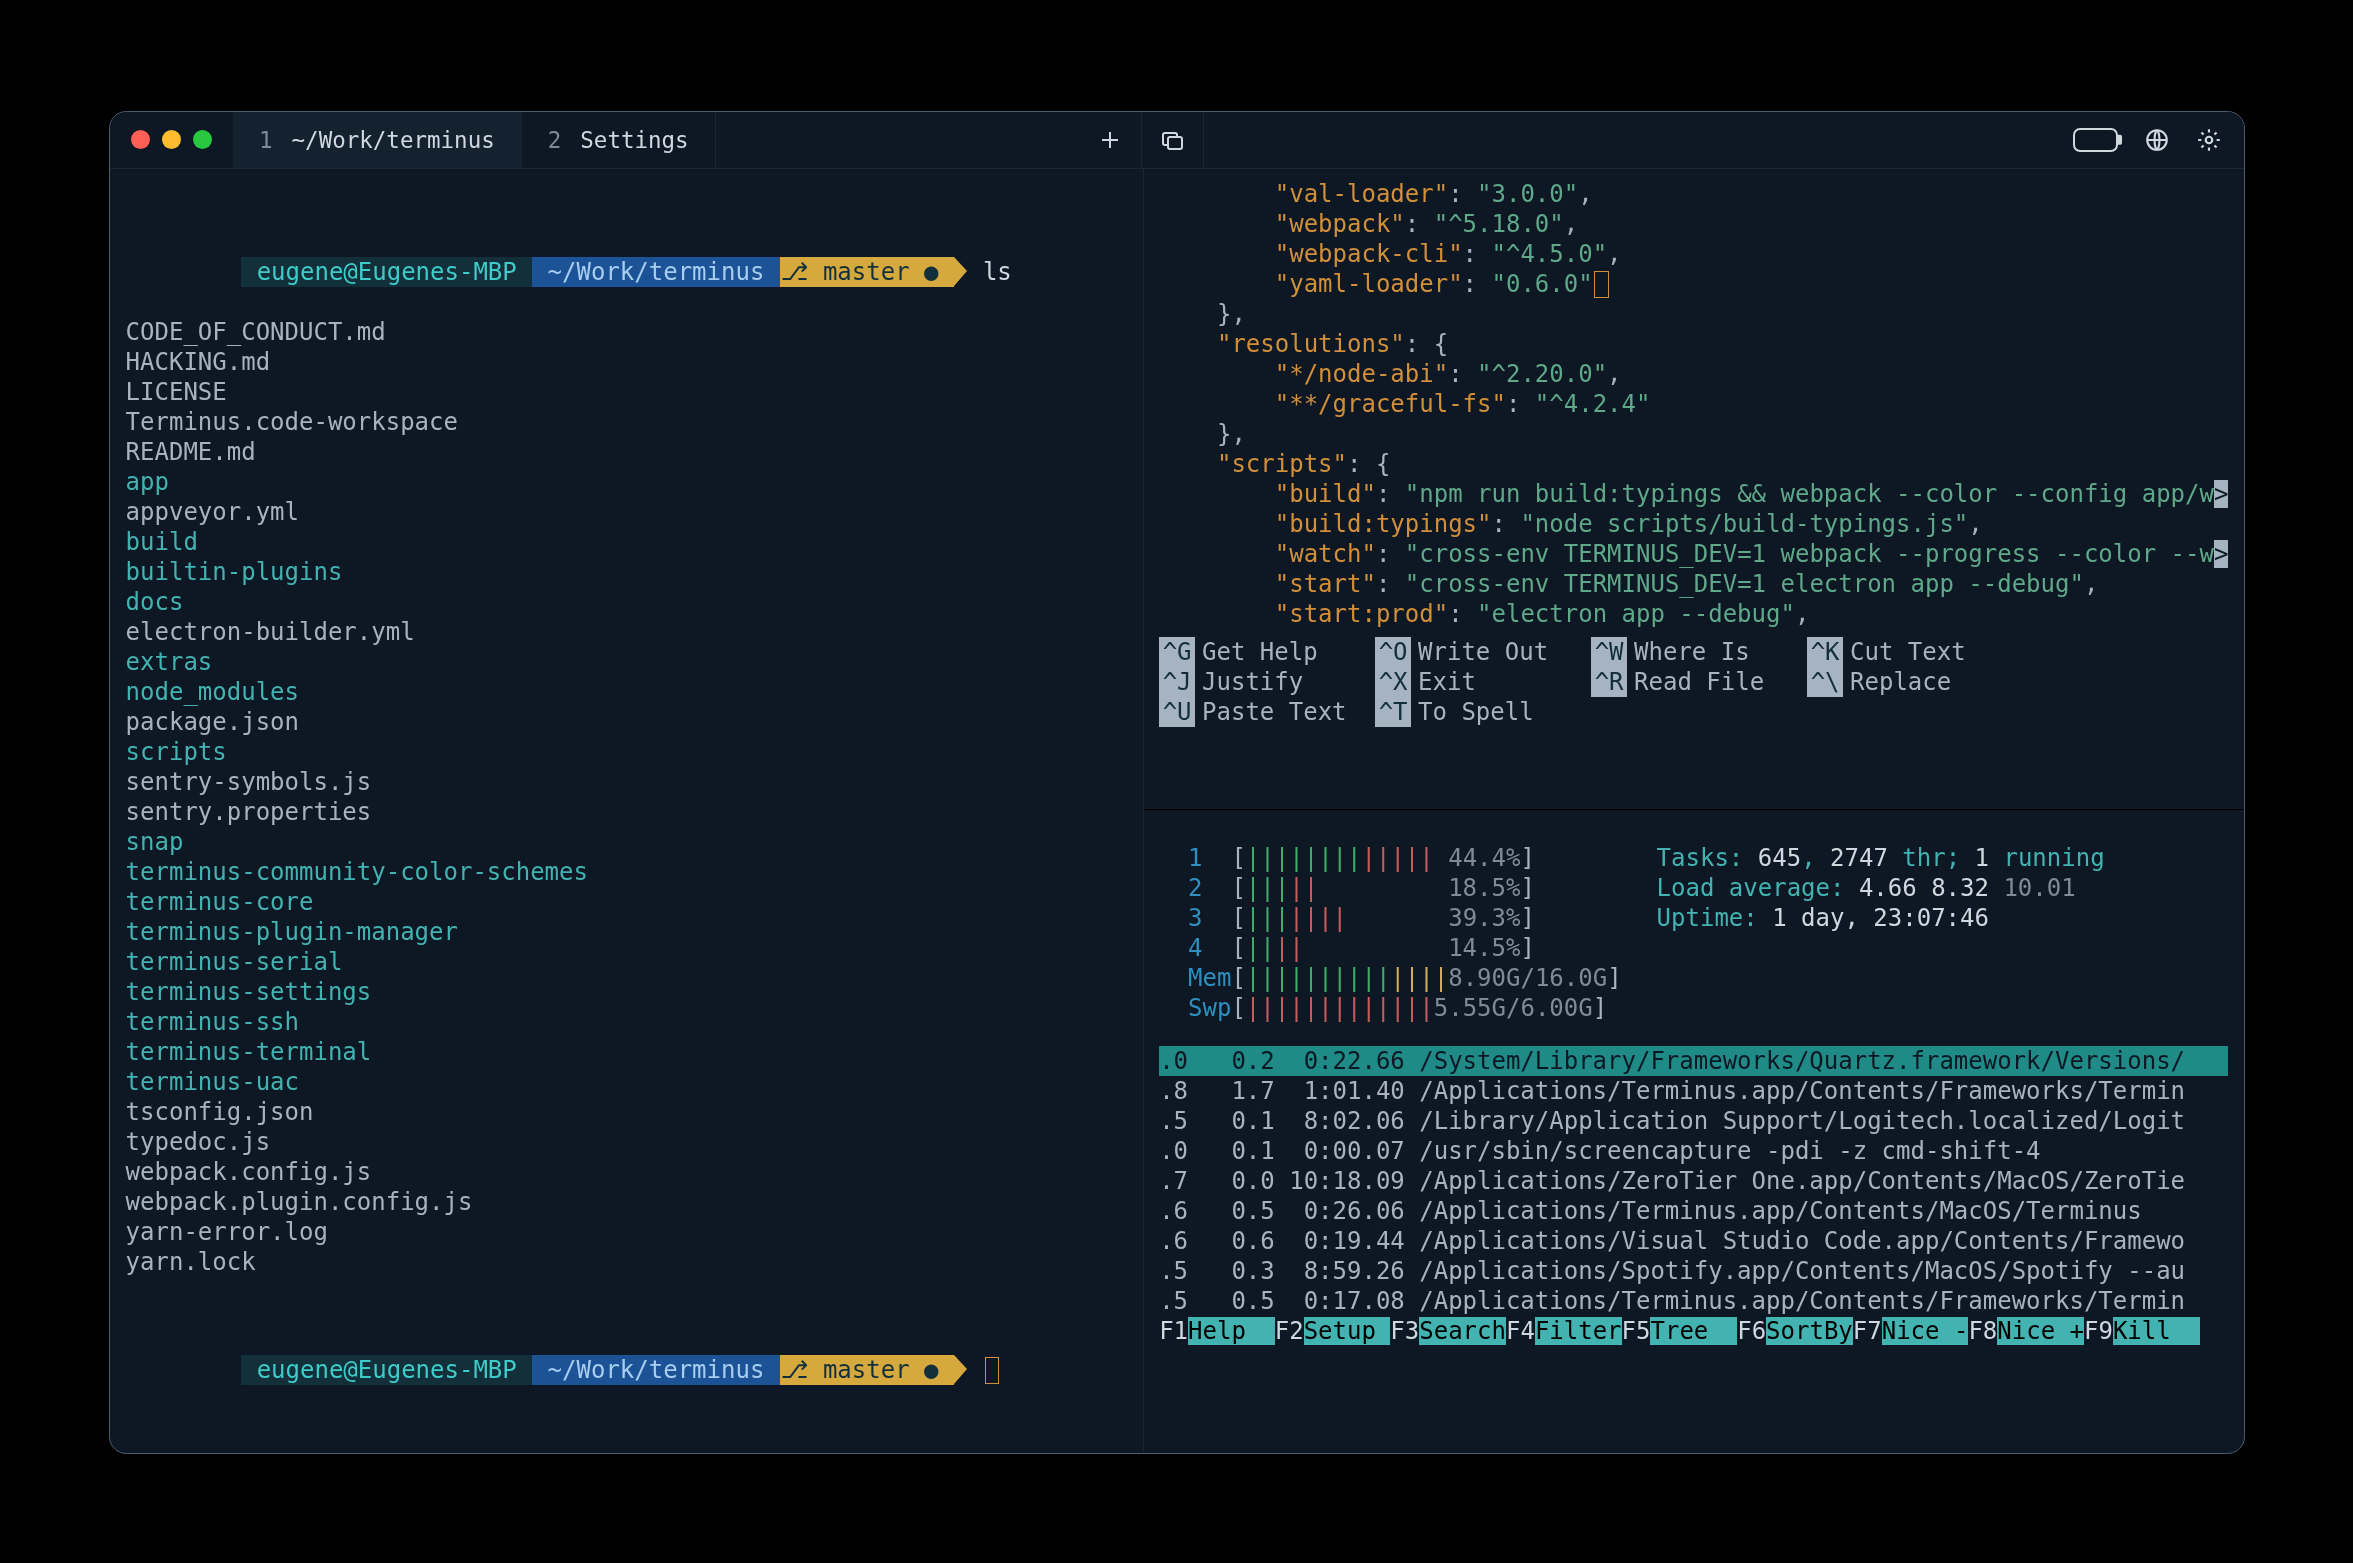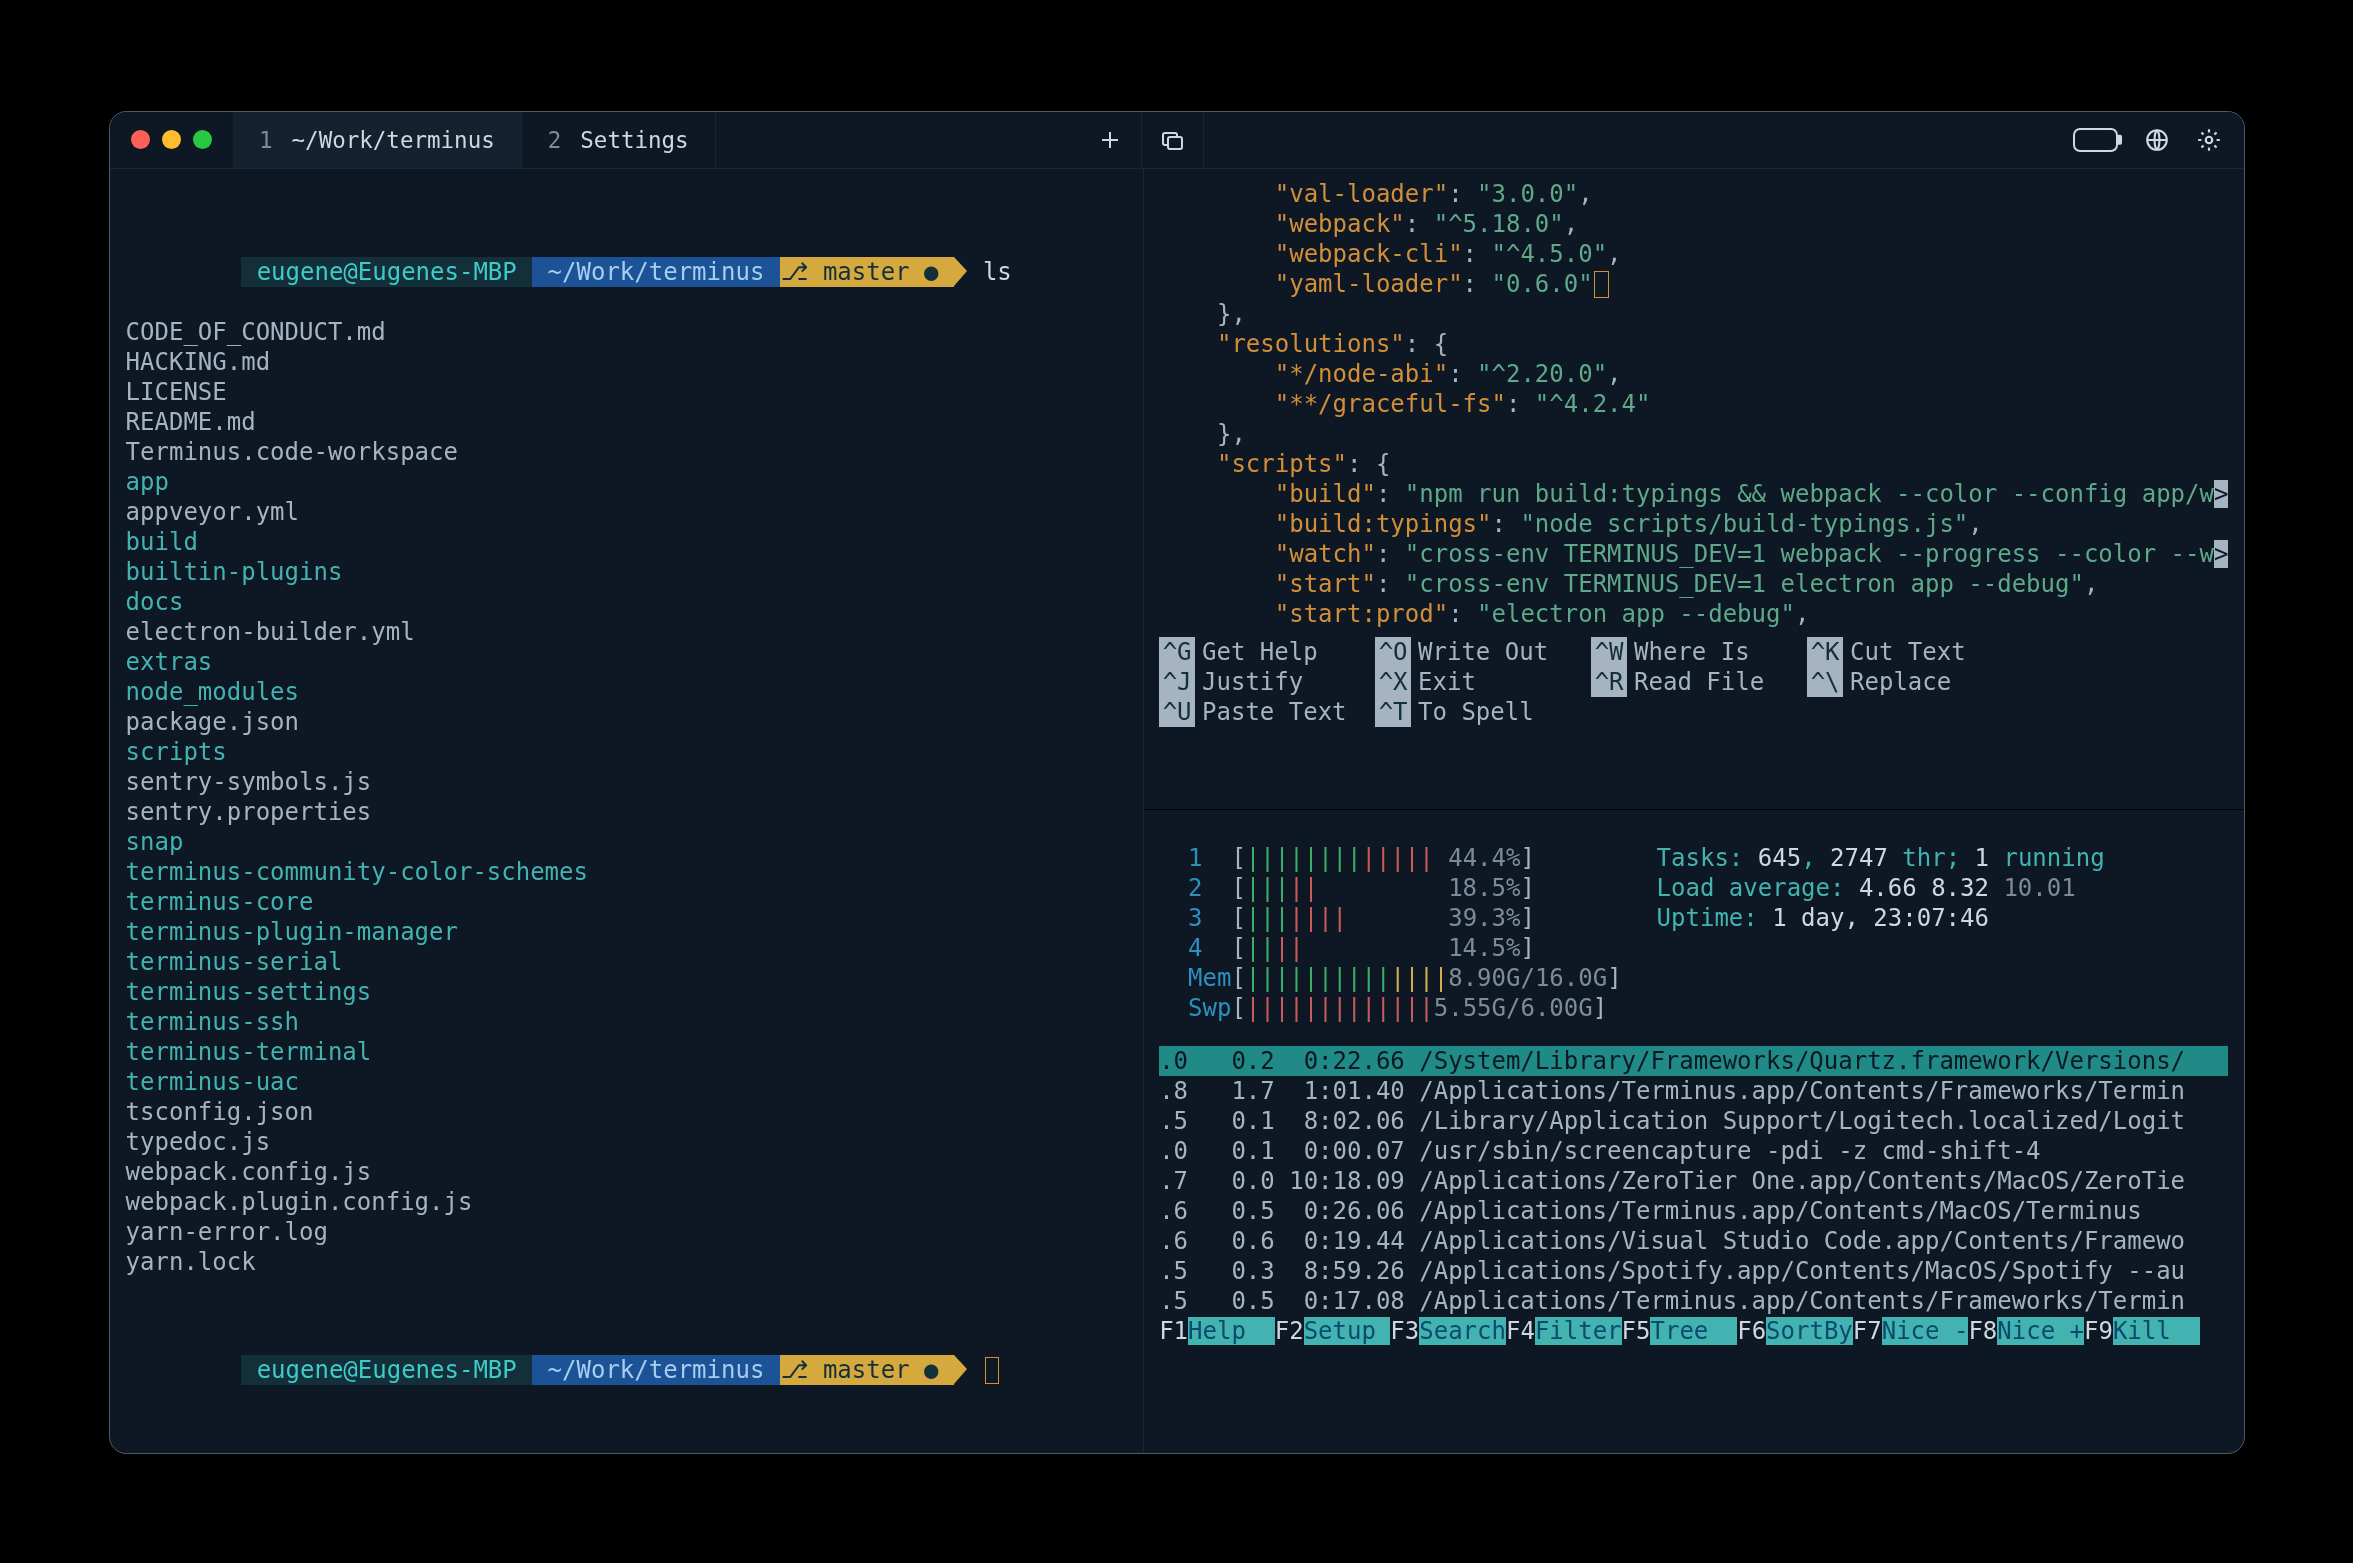--- a/index.html
+++ b/index.html
@@ -98,21 +98,21 @@
   .bar-g { color:#3cae68; }
   .bar-r { color:#c85b5b; }
   .bar-y { color:#d0ae55; }
   .pct { color:#7d8b99; }
   .teal { color:#43b3b1; }
   .white { color:#cfd8df; }
   .hdr-row { background:#2a9f8c; color:#0d1824; white-space:pre; }
   .sel-row { background:#1f8a86; color:#0d1824; white-space:pre; }
   .proc-row{ white-space: pre; color:#a6b3c0;}
   .fkeys { white-space: pre; }
-  .fkeys .flbl { background:#43b3b1; color:#0c4a6e; }
+  .fkeys .flbl { background:#43b3b1; color:#000000; }
   .trunc-mark { background:#a6b3c0; color:#0d1824; }
 </style>
 </head>
 <body>
 
 <div class="window">
 
   <div class="titlebar">
     <div class="traffic-lights">
       <div class="tl red"></div>
@@ -157,22 +157,22 @@
   <div class="body">
 
     <div class="pane left">
       <div class="prompt">
         <span class="seg host arrow"> eugene@Eugenes-MBP </span><span class="seg path arrow"> ~/Work/terminus </span><span class="seg branch arrow"><span>⎇</span><span> master </span><span class="branch-dot">●</span> </span>  <span class="cmd">ls</span>
       </div>
       <div class="ls-list" id="ls-list">
           <div class="ls-file">CODE_OF_CONDUCT.md</div>
           <div class="ls-file">HACKING.md</div>
           <div class="ls-file">LICENSE</div>
+          <div class="ls-file">Terminus.code-workspace</div>
           <div class="ls-file">README.md</div>
-          <div class="ls-file">Terminus.code-workspace</div>
           <div class="ls-dir">app</div>
           <div class="ls-file">appveyor.yml</div>
           <div class="ls-dir">build</div>
           <div class="ls-dir">builtin-plugins</div>
           <div class="ls-dir">docs</div>
           <div class="ls-file">electron-builder.yml</div>
           <div class="ls-dir">extras</div>
           <div class="ls-dir">node_modules</div>
           <div class="ls-file">package.json</div>
           <div class="ls-dir">scripts</div>

